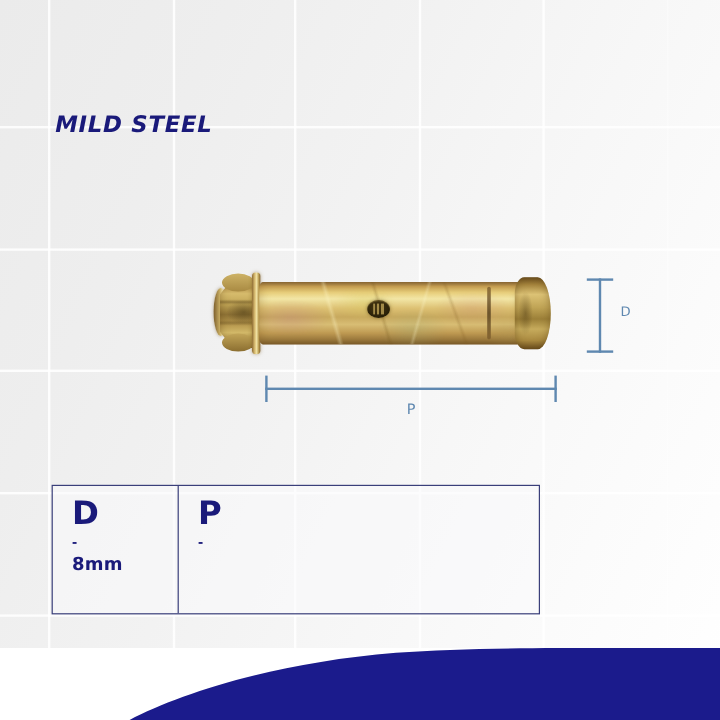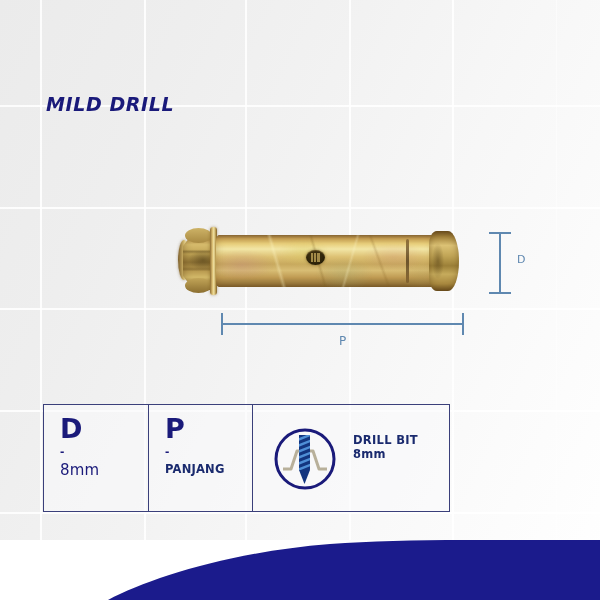--- a/index.html
+++ b/index.html
@@ -186,21 +186,21 @@
   .sym {
     font-size:27px; font-weight:bold; color:#1a1a7a; line-height:1;
     font-family:"DejaVu Sans",sans-serif;
   }
   .dash { font-size:13px; color:#1a1a7a; line-height:1; margin:3px 0 3px; font-weight:bold;}
   .lab {
     font-size:11.5px; font-weight:bold; color:#1a2a6e; letter-spacing:.2px;
     font-family:"DejaVu Sans",sans-serif; line-height:1.5;
   }
   .val {
-    font-size:15px; font-weight:normal; color:#1a1a7a; letter-spacing:.2px;
+    font-size:15px; font-weight:bold; color:#1a1a7a; letter-spacing:.2px;
     font-family:"DejaVu Sans",sans-serif; line-height:1.3;
   }
 
   
   #drill-icon { position:absolute; left:20px; top:22px; width:64px; height:64px; }
   #drill-label {
     position:absolute; left:100px; top:28px;
     font-size:11.5px; font-weight:bold; color:#1a2a6e; letter-spacing:.3px;
     font-family:"DejaVu Sans",sans-serif;
   }
@@ -221,21 +221,21 @@
     <div class="v" style="left:349px"></div>
     <div class="v" style="left:452px"></div>
     <div class="vt" style="left:556px"></div>
     <div class="h" style="top:105px"></div>
     <div class="h" style="top:207px"></div>
     <div class="h" style="top:308px"></div>
     <div class="h" style="top:410px"></div>
     <div class="h" style="top:512px"></div>
   </div>
 
-  <div id="title">MILD DRILL</div>
+  <div id="title">MILD STEEL</div>
 
   <div id="product">
     <div class="nutwasher"></div>
     <div class="nut">
       <div class="facet"></div>
     </div>
     <div class="nutcap top"></div>
     <div class="nutcap bot"></div>
     <div class="washer"></div>
     <div class="sleeve">
@@ -268,44 +268,23 @@
         <div class="sym">D</div>
         <div class="dash">-</div>
         <div class="val">8mm</div>
       </div>
     </div>
 
     <div class="cell c2">
       <div class="inner">
         <div class="sym">P</div>
         <div class="dash">-</div>
-        <div class="lab">PANJANG</div>
       </div>
     </div>
 
-    <div class="cell c3">
-      <svg id="drill-icon" viewBox="0 0 64 64">
-        <circle cx="32" cy="32" r="29" fill="none" stroke="#1a1a7a" stroke-width="3"></circle>
-        <path d="M10 42 L18 42 L24 24 L40 24 L46 42 L54 42" fill="none" stroke="#b8b09a" stroke-width="3" stroke-linejoin="round"></path>
-        <g>
-          <rect x="26" y="8" width="11" height="35" fill="#13357f"></rect>
-          <g clip-path="url(#clipbit)">
-            <rect x="26" y="8" width="11" height="35" fill="#13357f"></rect>
-            <path d="M22 14 L42 6 M22 20 L42 12 M22 26 L42 18 M22 32 L42 24 M22 38 L42 30 M22 44 L42 36 M22 50 L42 42" stroke="#4f8fd6" stroke-width="2.4"></path>
-          </g>
-          <polygon points="26,43 37,43 31.5,57" fill="#13357f"></polygon>
-        </g>
-        <defs>
-          <clipPath id="clipbit">
-              <rect x="26" y="8" width="11" height="35"></rect>
-            </clipPath>
-        </defs>
-      </svg>
-      <div id="drill-label">DRILL BIT 8mm</div>
-    </div>
   </div>
 </div>
 
 <div id="footer">
   <svg id="footer-shape" viewBox="0 0 600 60" preserveAspectRatio="none">
     <path d="M600,0 L600,60 L108,60 C150,38 230,12 330,4 C400,-1 480,0 600,0 Z" fill="#1b1b8c"></path>
   </svg>
 
 </div>
 

